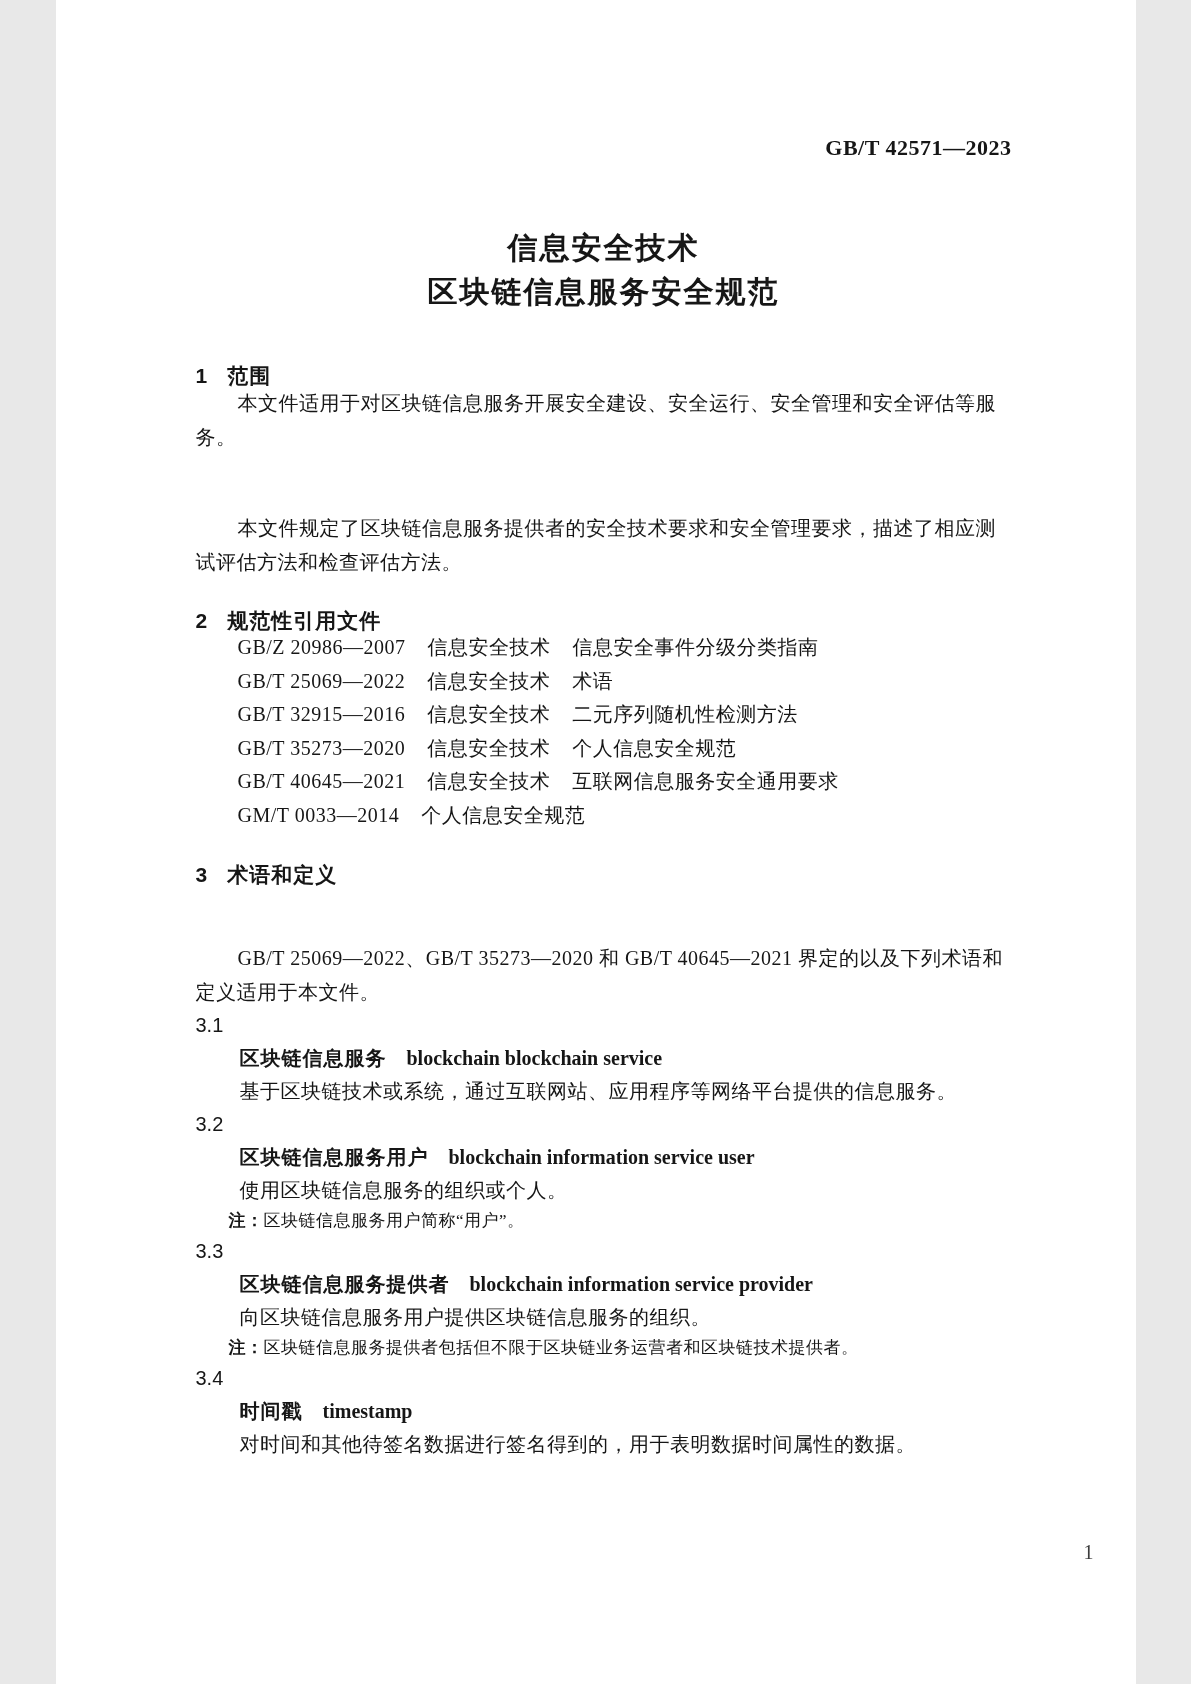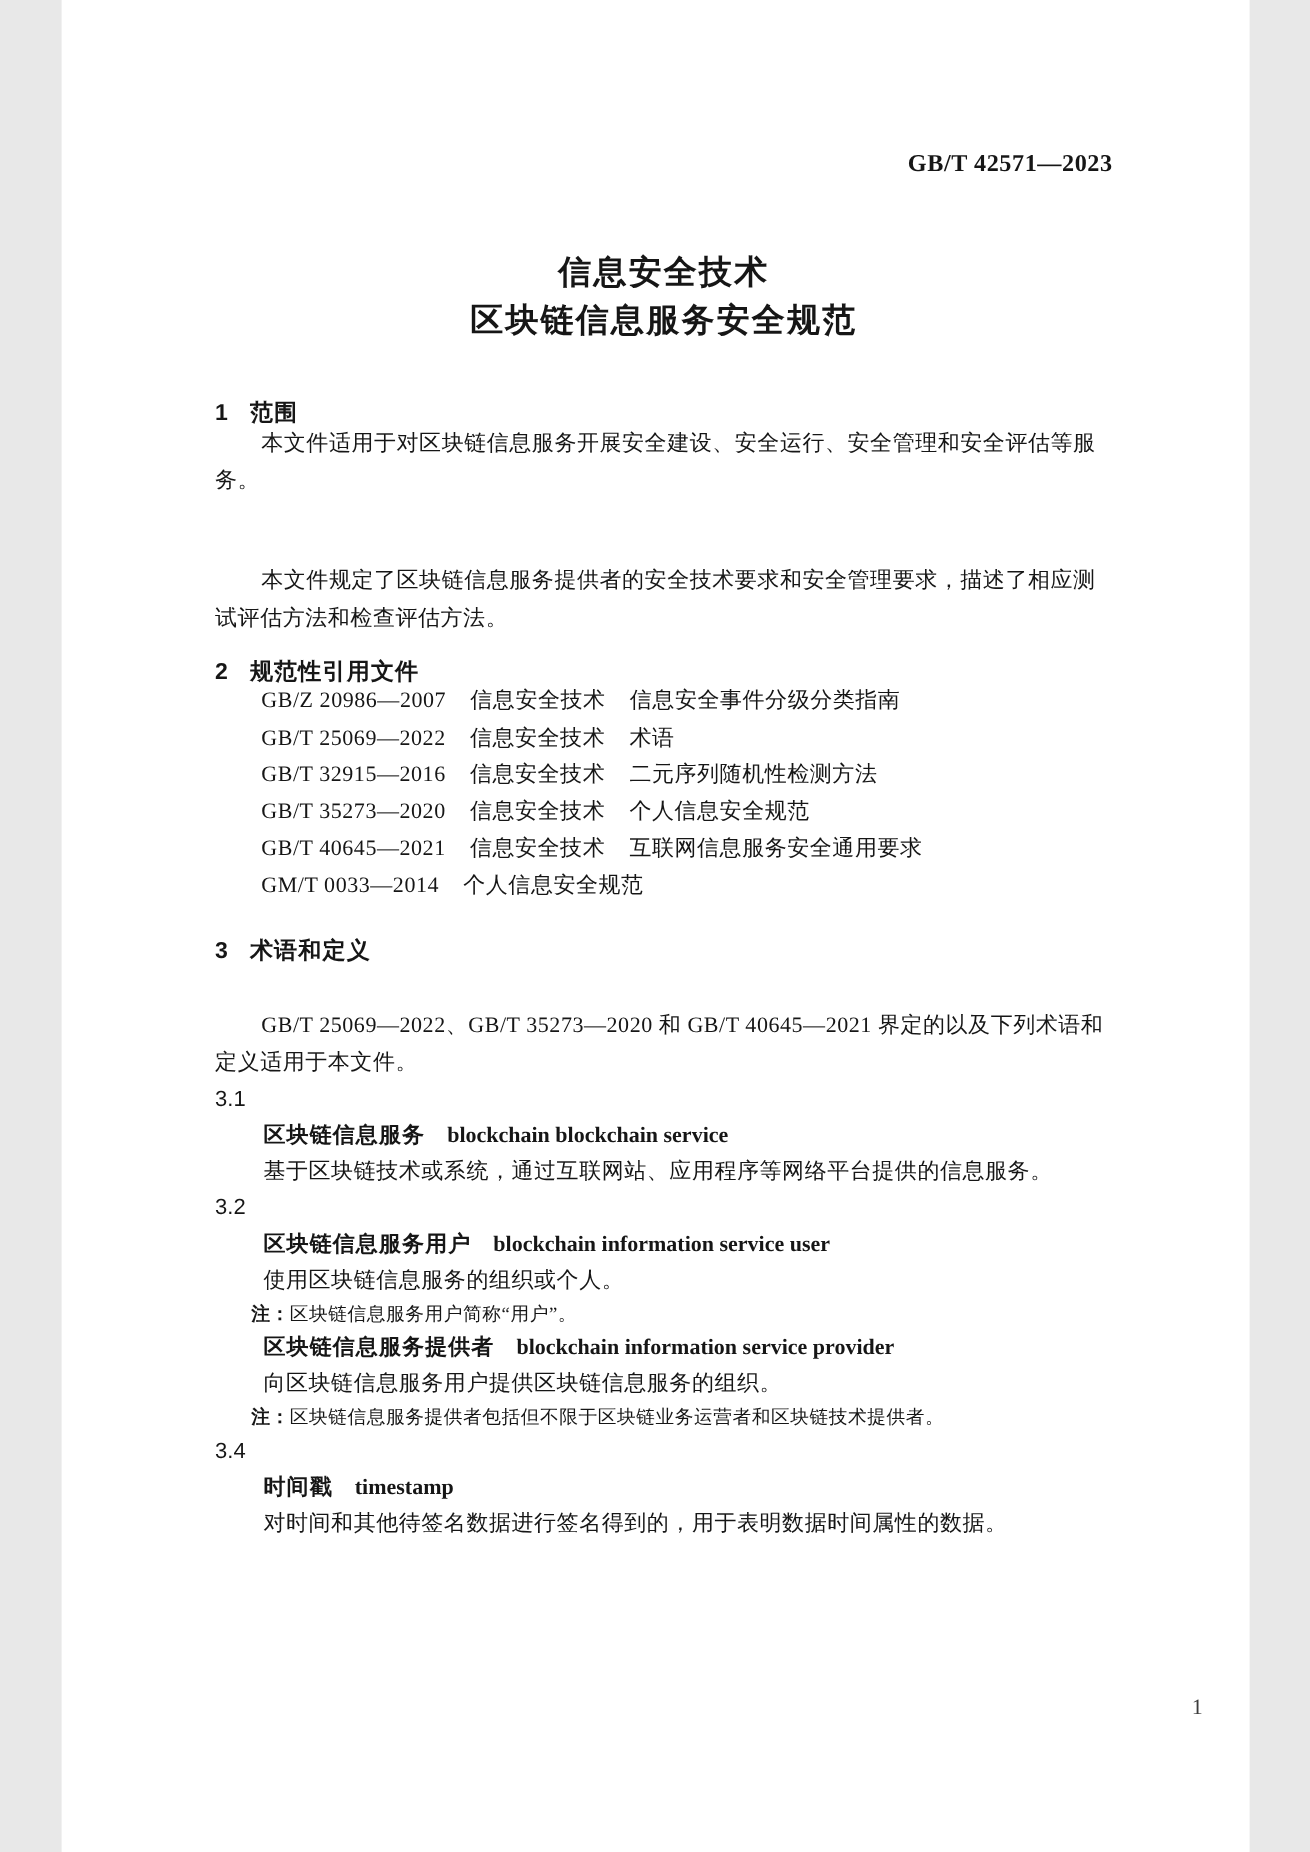--- a/index.html
+++ b/index.html
@@ -23,27 +23,27 @@
     font-family:"Liberation Sans", sans-serif;
     font-weight:bold; font-size:30px; line-height:44px; letter-spacing:2px;
   }
 
   .sec-heading {
     font-family:"Liberation Sans", sans-serif;
     font-weight:bold; font-size:21px; line-height:21px; letter-spacing:1px;
   }
   .sec-heading .sec-num { letter-spacing:0; margin-right:20px; }
   #sec1-heading { margin-top:51px; }
-  #sec2-heading { margin-top:21px; }
+  #sec2-heading { margin-top:31px; }
   #sec3-heading { margin-top:32px; }
 
   .body-para { font-size:20px; line-height:34px; text-indent:2.1em; letter-spacing:0.5px; }
   .mt-after-h1 { margin-top:57px; }
   .mt-after-h2 { margin-top:46px; }
-  .mt-after-h3 { margin-top:40px; }
+  .mt-after-h3 { margin-top:56px; }
 
   .ref-list { list-style:none; padding-left:42px; font-size:20px; line-height:33.5px; letter-spacing:0.5px; }
   .ref-item { display:flex; column-gap:22px; white-space:nowrap; }
 
   .term-group { font-size:20px; line-height:33px; letter-spacing:0.5px; }
   .term-number { font-family:"Liberation Sans", sans-serif; letter-spacing:0; }
   .term-heading { padding-left:44px; font-weight:bold; }
   .term-heading .zh { font-family:"Liberation Sans", sans-serif; margin-right:20px; letter-spacing:1px; }
   .term-heading .en { font-family:"Liberation Serif", serif; letter-spacing:0; }
   .term-def { padding-left:44px; }
@@ -128,20 +128,21 @@
       <div class="term-heading">
         <span class="zh">区块链信息服务用户</span><span class="en">blockchain information service user</span>
       </div>
       <div class="term-def">使用区块链信息服务的组织或个人。</div>
       <div class="term-note">
         <span class="note-label">注：</span><span>区块链信息服务用户简称“用户”。</span>
       </div>
     </div>
 
     <div class="term-group">
+      <div class="term-number">3.3</div>
       <div class="term-heading">
         <span class="zh">区块链信息服务提供者</span><span class="en">blockchain information service provider</span>
       </div>
       <div class="term-def">向区块链信息服务用户提供区块链信息服务的组织。</div>
       <div class="term-note">
         <span class="note-label">注：</span><span>区块链信息服务提供者包括但不限于区块链业务运营者和区块链技术提供者。</span>
       </div>
     </div>
 
     <div class="term-group">

